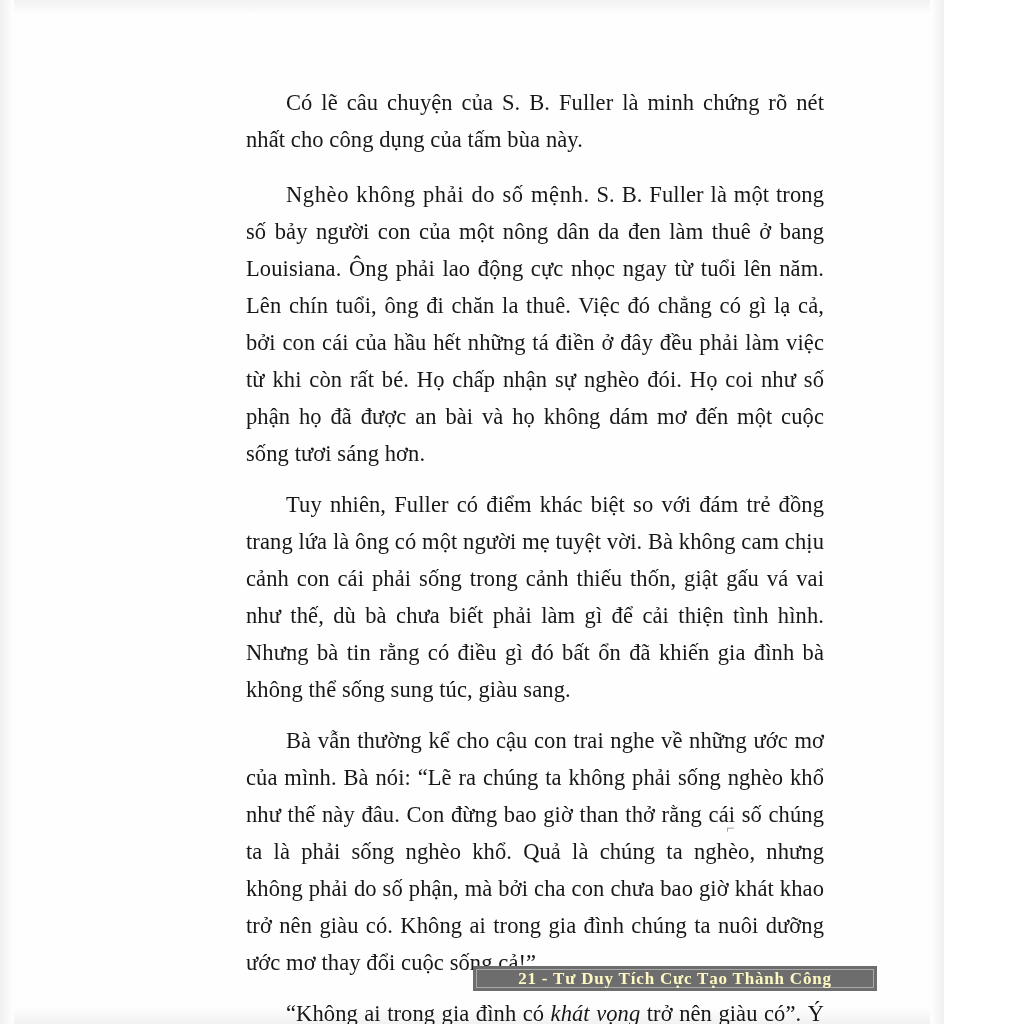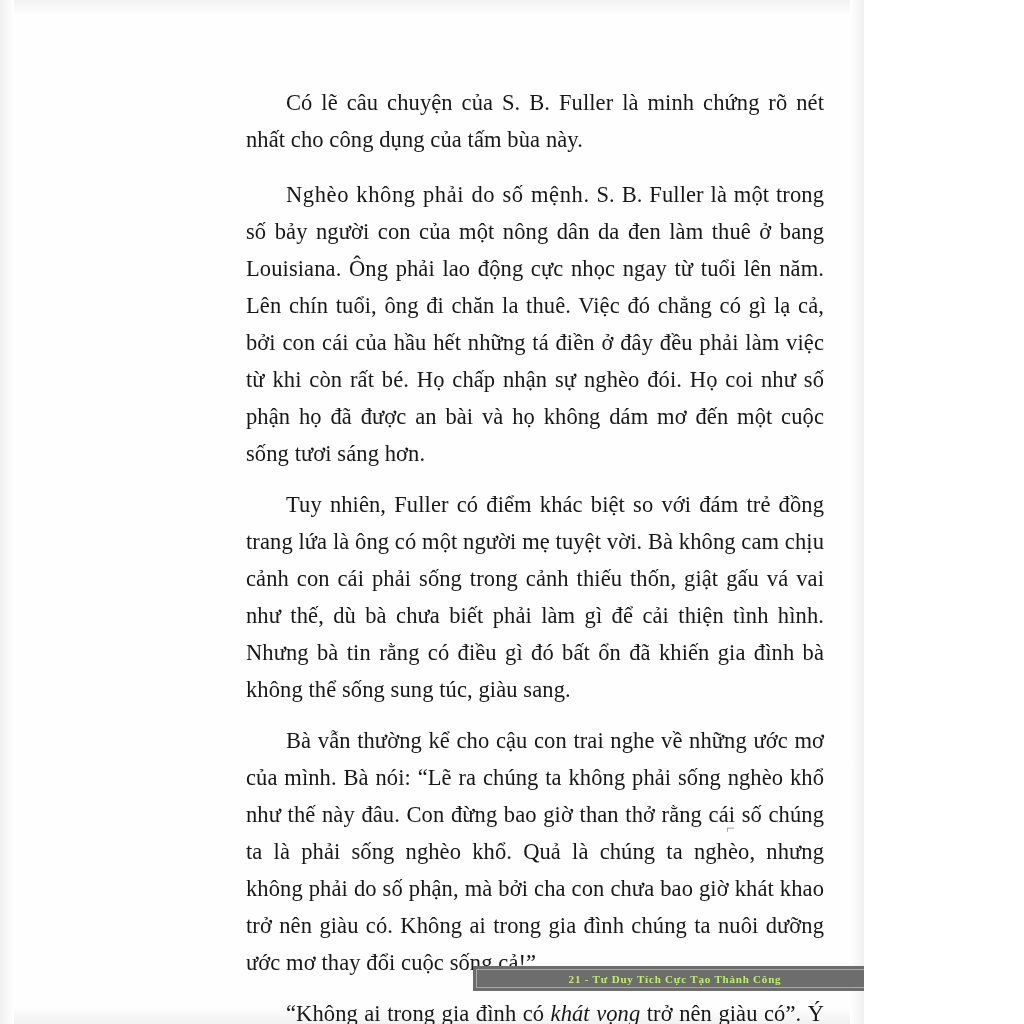--- a/index.html
+++ b/index.html
@@ -2,21 +2,21 @@
 <html><head>
 <meta charset="utf-8">
 <style>
   html, body {
     margin: 0;
     padding: 0;
     background: #ffffff;
   }
   .page {
     position: relative;
-    width: 864px;
+    width: 944px;
     height: 1024px;
     background: #ffffff;
     overflow: hidden;
     font-family: "Liberation Serif", serif;
   }
   .page-surface {
     position: absolute;
     left: 0; top: 0;
     width: 1024px;
     height: 1024px;
@@ -64,22 +64,22 @@
     position: absolute;
     left: 3px;
     top: 3px;
     right: 3px;
     bottom: 3px;
     border: 1px solid #a9a9a9;
     pointer-events: none;
   }
   .footer-text {
     position: relative;
-    color: #bef264;
-    font-size: 11px;
+    color: #fef9c3;
+    font-size: 17px;
     font-family: "Liberation Serif", serif;
     font-weight: bold;
     letter-spacing: 0.8px;
     white-space: nowrap;
   }
   .stray-mark {
     position: absolute;
     left: 726px;
     top: 820px;
     width: 22px;

